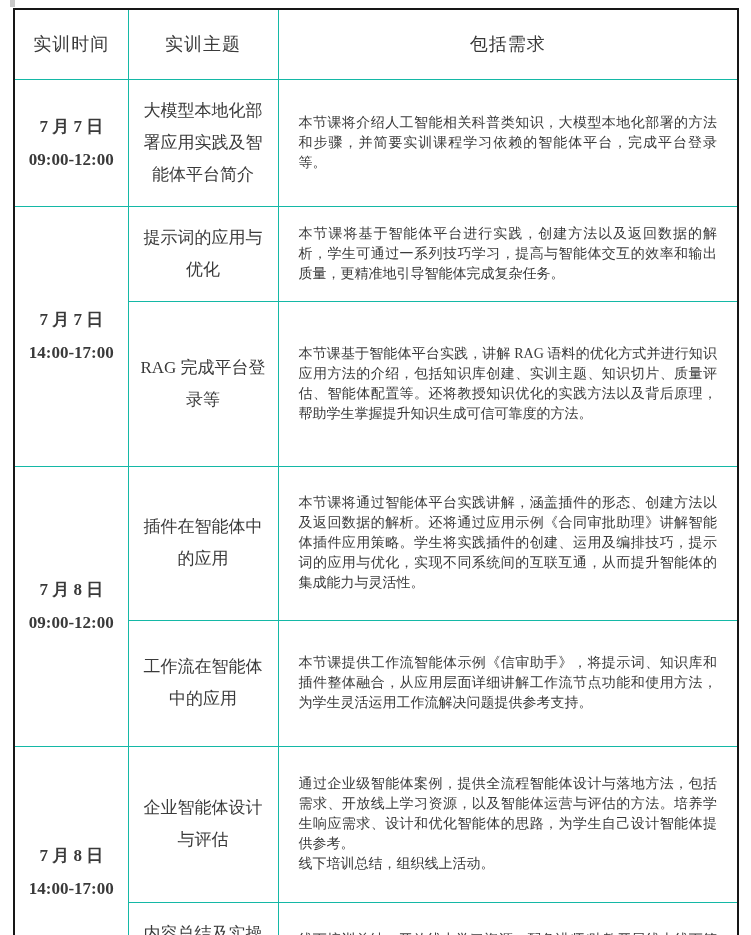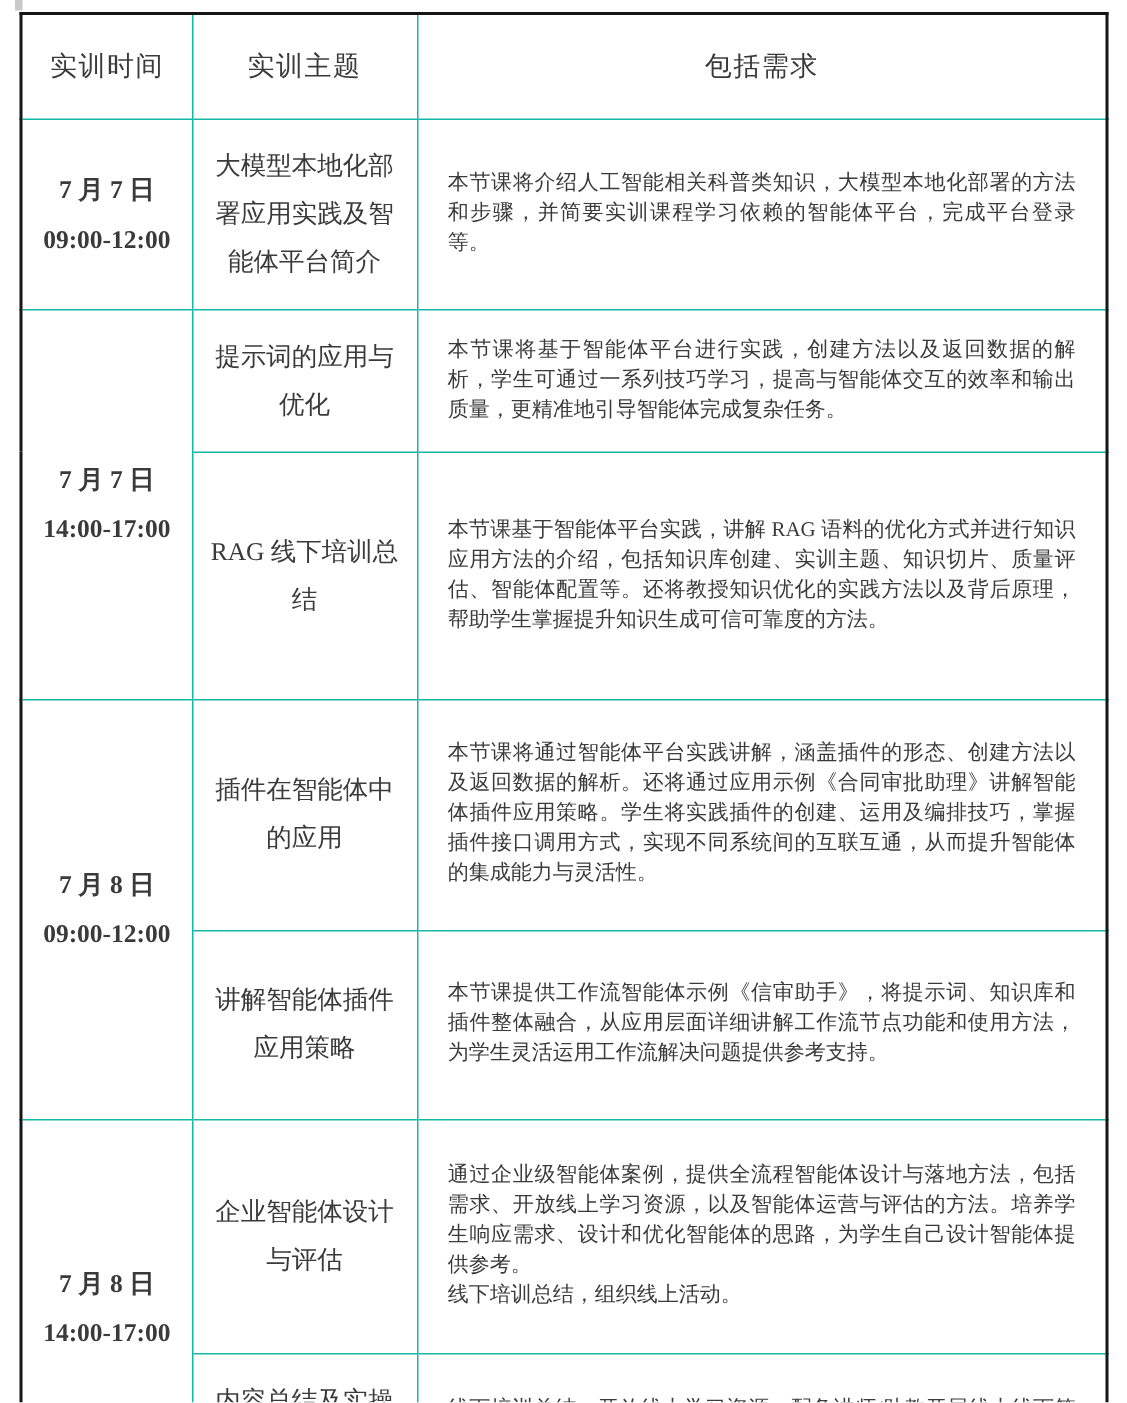--- a/index.html
+++ b/index.html
@@ -103,35 +103,35 @@
     <tr style="height:95px">
       <td class="time-cell" rowspan="2">
         <div>7 月 7 日</div>
         <div>14:00-17:00</div>
       </td>
       <td class="topic-cell">提示词的应用与优化</td>
       <td class="content-cell">本节课将基于智能体平台进行实践，创建方法以及返回数据的解析，学生可通过一系列技巧学习，提高与智能体交互的效率和输出质量，更精准地引导智能体完成复杂任务。</td>
     </tr>
 
     <tr style="height:165px">
-      <td class="topic-cell">RAG 线下培训总结</td>
+      <td class="topic-cell">RAG 完成平台登录等</td>
       <td class="content-cell">本节课基于智能体平台实践，讲解 RAG 语料的优化方式并进行知识应用方法的介绍，包括知识库创建、实训主题、知识切片、质量评估、智能体配置等。还将教授知识优化的实践方法以及背后原理，帮助学生掌握提升知识生成可信可靠度的方法。</td>
     </tr>
 
     <tr style="height:154px">
       <td class="time-cell" rowspan="2">
         <div>7 月 8 日</div>
         <div>09:00-12:00</div>
       </td>
       <td class="topic-cell">插件在智能体中的应用</td>
-      <td class="content-cell">本节课将通过智能体平台实践讲解，涵盖插件的形态、创建方法以及返回数据的解析。还将通过应用示例《合同审批助理》讲解智能体插件应用策略。学生将实践插件的创建、运用及编排技巧，掌握插件接口调用方式，实现不同系统间的互联互通，从而提升智能体的集成能力与灵活性。</td>
+      <td class="content-cell">本节课将通过智能体平台实践讲解，涵盖插件的形态、创建方法以及返回数据的解析。还将通过应用示例《合同审批助理》讲解智能体插件应用策略。学生将实践插件的创建、运用及编排技巧，提示词的应用与优化，实现不同系统间的互联互通，从而提升智能体的集成能力与灵活性。</td>
     </tr>
 
     <tr style="height:126px">
-      <td class="topic-cell">讲解智能体插件应用策略</td>
+      <td class="topic-cell">工作流在智能体中的应用</td>
       <td class="content-cell">本节课提供工作流智能体示例《信审助手》，将提示词、知识库和插件整体融合，从应用层面详细讲解工作流节点功能和使用方法，为学生灵活运用工作流解决问题提供参考支持。</td>
     </tr>
 
     <tr style="height:156px">
       <td class="time-cell" rowspan="2">
         <div>7 月 8 日</div>
         <div>14:00-17:00</div>
       </td>
       <td class="topic-cell">企业智能体设计与评估</td>
       <td class="content-cell">

